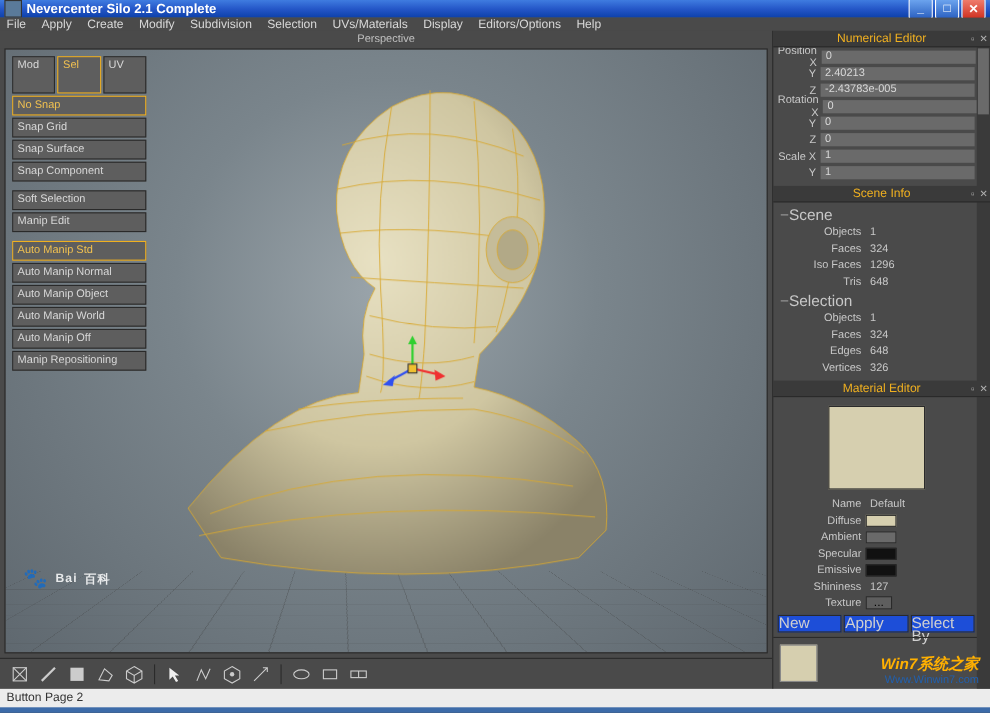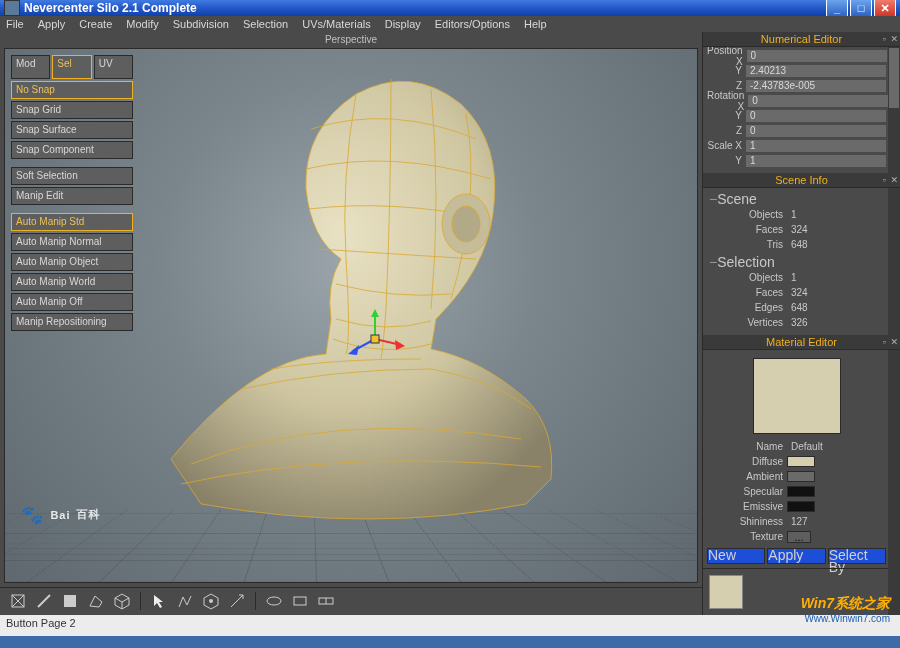--- a/index.html
+++ b/index.html
@@ -21,21 +21,21 @@
 .grid-floor { position: absolute; bottom: 0; left: -70%; width: 240%; height: 48%; background-image:
   repeating-linear-gradient(85deg, rgba(60,60,60,0.35) 0 1px, transparent 1px 72px),
   repeating-linear-gradient(0deg, rgba(60,60,60,0.25) 0 1px, transparent 1px 18px);
   transform: perspective(420px) rotateX(64deg); transform-origin: bottom center;
 }
 .head-model { position: absolute; left: 50%; top: 46%; transform: translate(-50%,-50%); width: 440px; height: 470px; }
 .head-model svg { width: 100%; height: 100%; }
 .gizmo { position: absolute; left: 340px; top: 260px; width: 60px; height: 60px; }
 .tool-panel { position: absolute; top: 6px; left: 6px; width: 122px; display: flex; flex-direction: column; gap: 2px; }
 .tool-row { display: flex; gap: 2px; }
-.tbtn { background: #5e5e5e; color: #d8d8d8; border: 1px solid #2a2a2a; padding: 2px 4px; text-align: left; cursor: pointer; font-size: 10px; height: 24px; line-height: 12px; flex: 1; }
+.tbtn { background: #5e5e5e; color: #d8d8d8; border: 1px solid #2a2a2a; padding: 2px 4px; text-align: left; cursor: pointer; font-size: 10px; height: 34px; line-height: 12px; flex: 1; }
 .tbtn.sel { border: 1px solid #f0b020; color: #f0c050; }
 .tbtn.group-last { margin-bottom: 6px; }
 .bottom-toolbar { height: 28px; background: #4a4a4a; display: flex; align-items: center; padding: 0 8px; gap: 6px; border-top: 1px solid #2a2a2a; }
 .bt-icon { width: 20px; height: 20px; display: flex; align-items: center; justify-content: center; cursor: pointer; color: #d0d0d0; }
 .bt-icon svg { width: 18px; height: 18px; }
 .bt-sep { width: 1px; height: 18px; background: #2a2a2a; margin: 0 2px; }
 .right-panel { width: 198px; background: #4a4a4a; display: flex; flex-direction: column; border-left: 1px solid #2a2a2a; position: relative; }
 .panel-header { background: #3a3a3a; color: #f0b020; text-align: center; height: 15px; line-height: 15px; font-size: 10px; position: relative; border-bottom: 1px solid #2a2a2a; }
 .panel-header .hx { position: absolute; right: 2px; top: 0; color: #b0b0b0; font-size: 9px; cursor: pointer; }
 .panel-header .hm { position: absolute; right: 14px; top: 0; color: #b0b0b0; font-size: 9px; cursor: pointer; }
@@ -289,20 +289,24 @@
         <div class="sub-head">Scene</div>
         <div class="prop-row">
             <div class="prop-label">Objects</div>
             <div class="prop-text">1</div>
           </div>
         <div class="prop-row">
             <div class="prop-label">Faces</div>
             <div class="prop-text">324</div>
           </div>
         <div class="prop-row">
+            <div class="prop-label">Iso Faces</div>
+            <div class="prop-text">1296</div>
+          </div>
+        <div class="prop-row">
             <div class="prop-label">Tris</div>
             <div class="prop-text">648</div>
           </div>
         <div class="sub-head">Selection</div>
         <div class="prop-row">
             <div class="prop-label">Objects</div>
             <div class="prop-text">1</div>
           </div>
         <div class="prop-row">
             <div class="prop-label">Faces</div>

